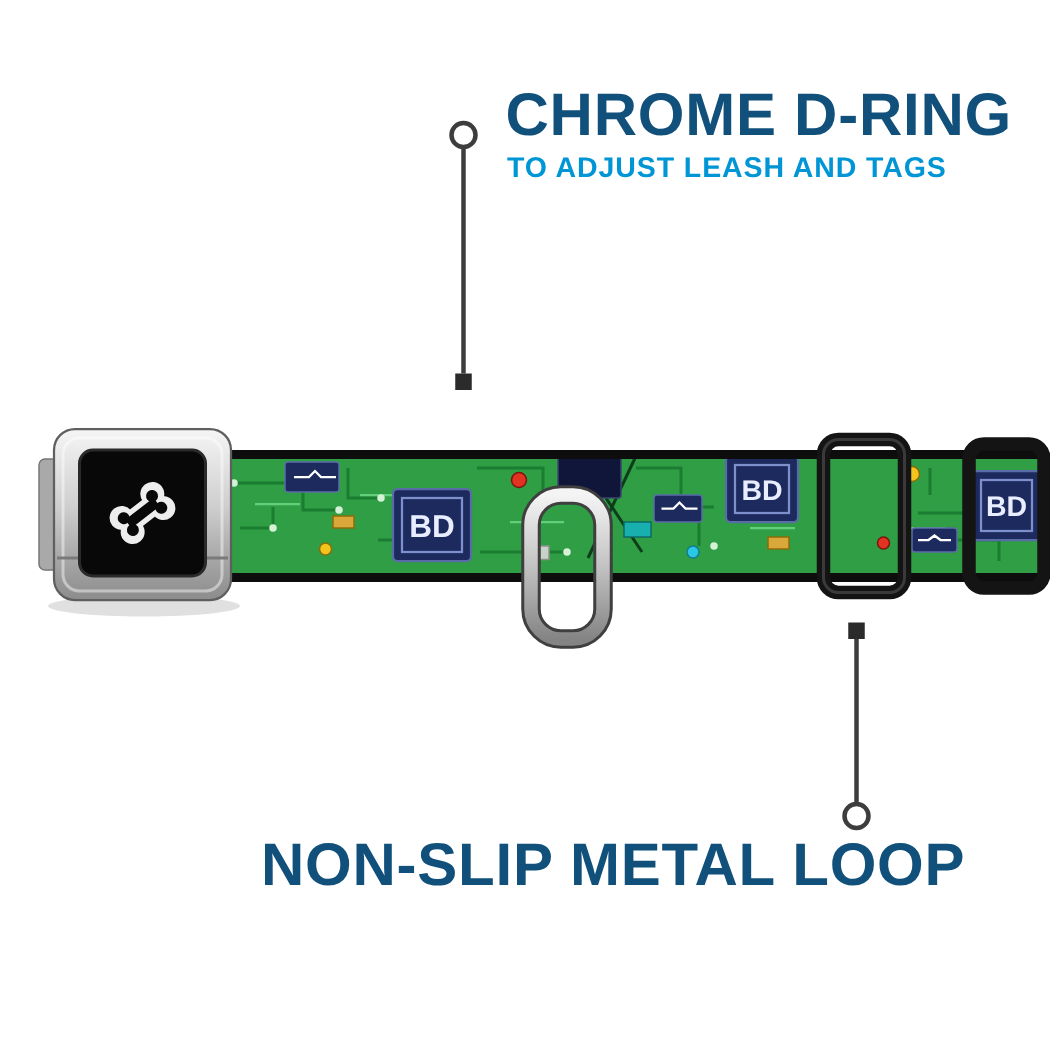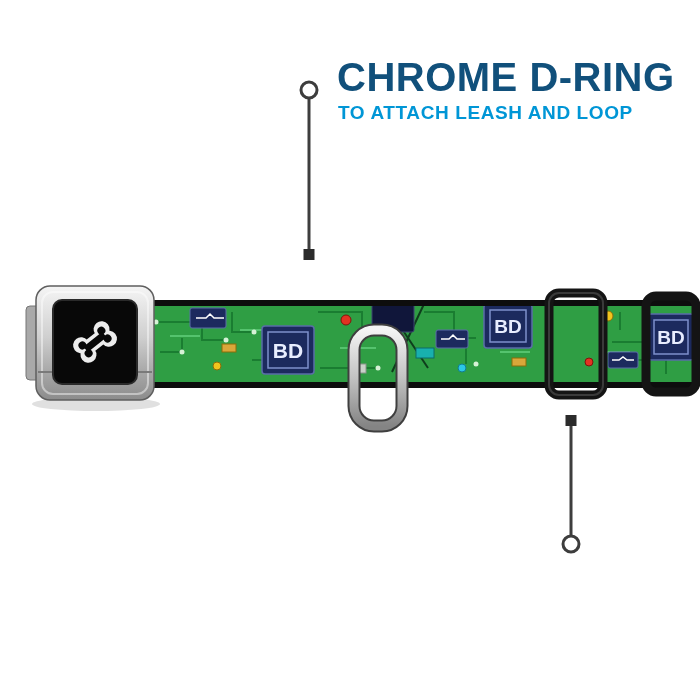--- a/index.html
+++ b/index.html
@@ -184,16 +184,17 @@
     </g>
 
     <g>
       <line x1="571" y1="426" x2="571" y2="536" stroke="#3d3d3d" stroke-width="3"></line>
       <rect x="565.5" y="415" width="11" height="11" fill="#2b2b2b"></rect>
       <circle cx="571" cy="544" r="8" fill="#ffffff" stroke="#3d3d3d" stroke-width="3"></circle>
     </g>
   </svg>
 
   <div id="top-title" class="abs callout-title">CHROME D-RING</div>
-  <div id="top-sub" class="abs callout-sub">TO ATTACH LEASH AND LOOP</div>
-
+  <div id="top-sub" class="abs callout-sub">TO ADJUST LEASH AND TAGS</div>
+
+  <div id="bottom-title" class="abs callout-title">NON-SLIP METAL LOOP</div>
 
 </div>
 
 </body></html>

